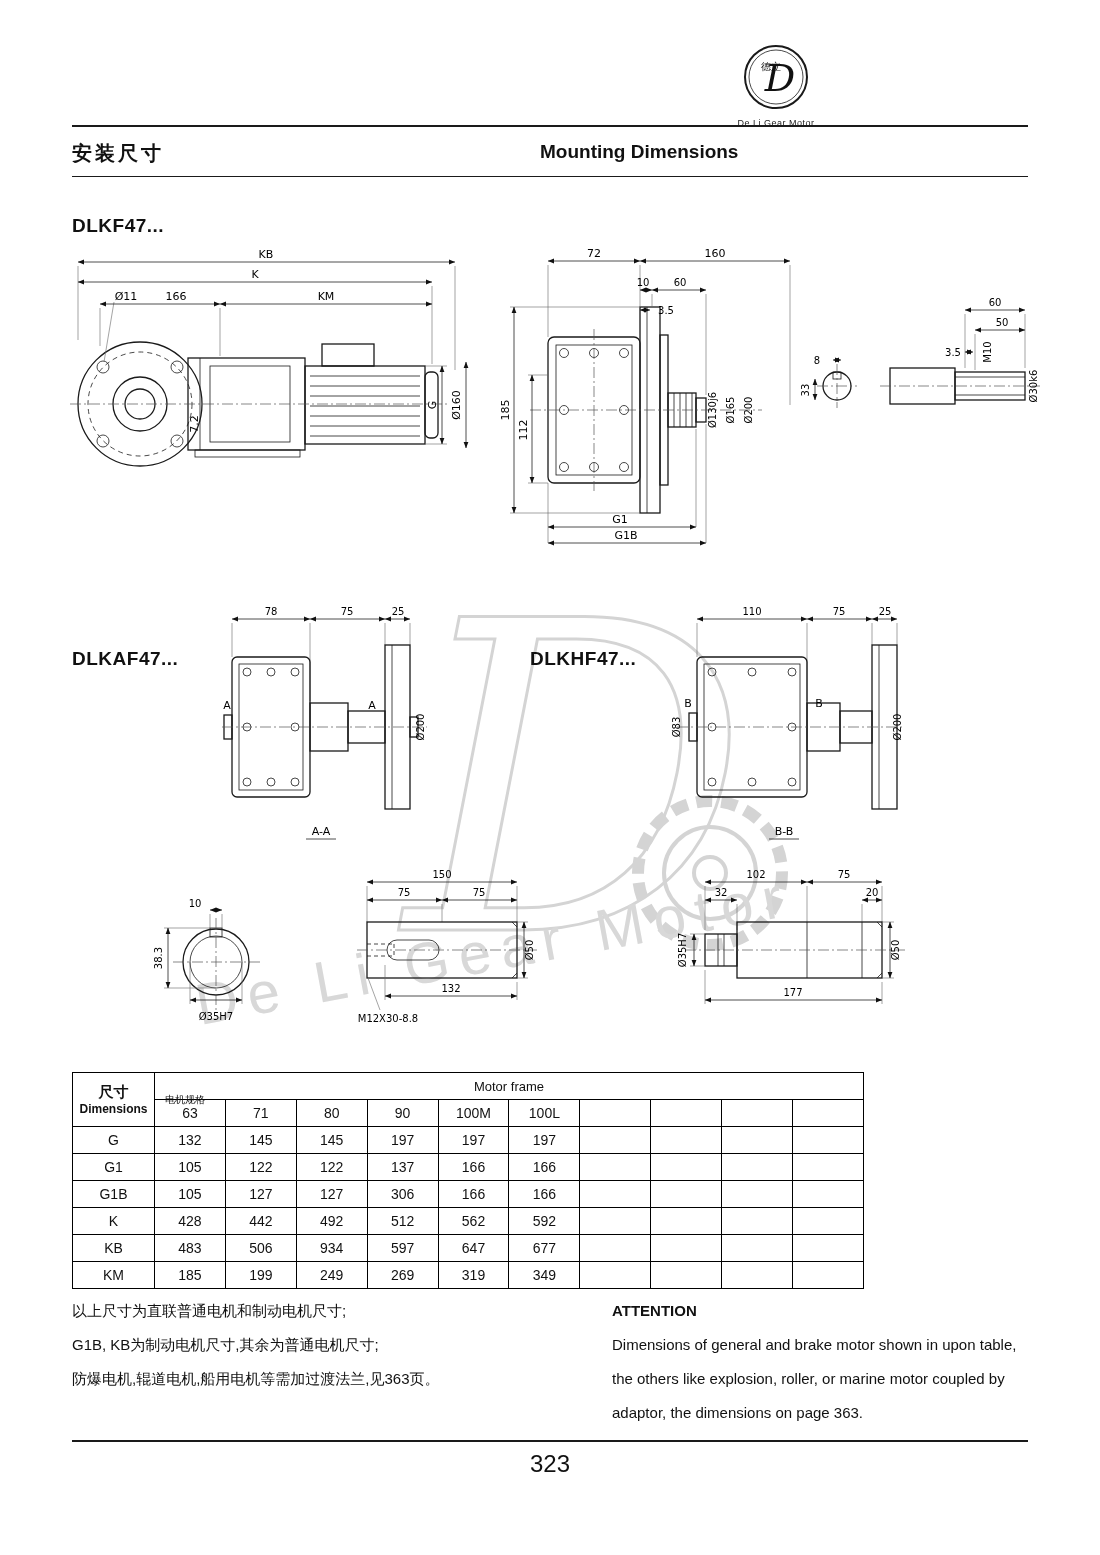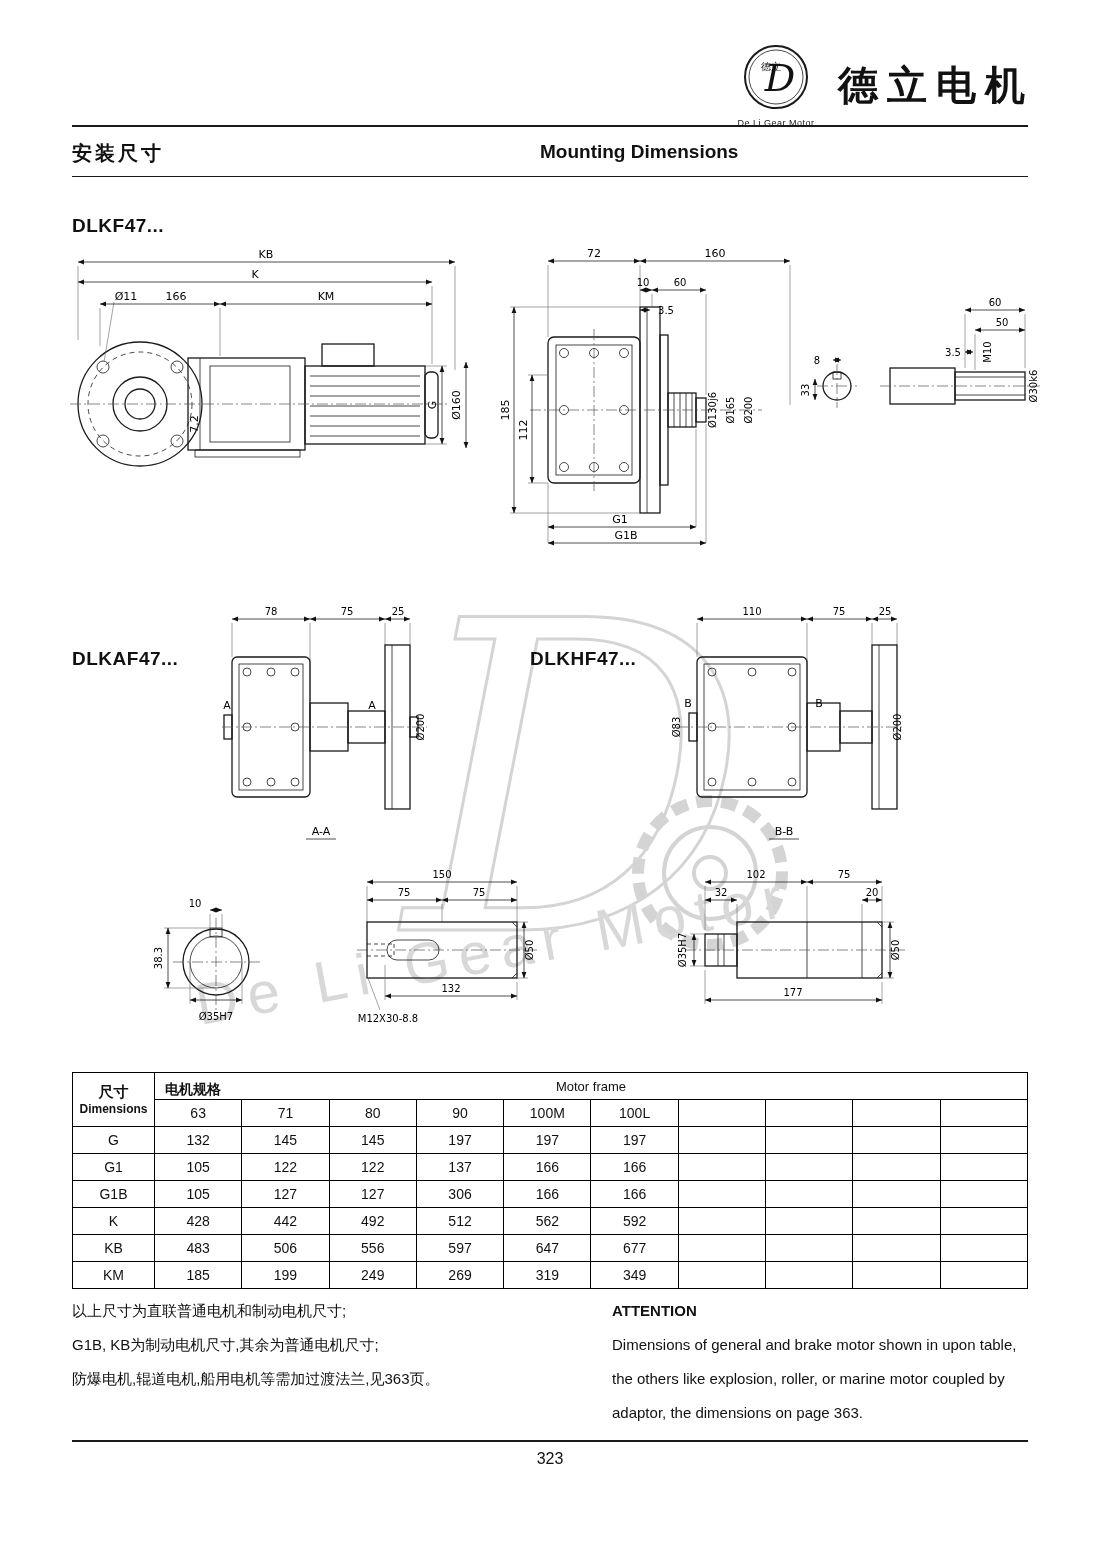--- a/index.html
+++ b/index.html
@@ -10,30 +10,30 @@
   .rule{position:absolute;background:#1a1a1a}
   .model{position:absolute;font-size:19px;font-weight:bold;letter-spacing:.5px}
   svg.draw{position:absolute;overflow:visible}
   .o{fill:none;stroke:#1a1a1a;stroke-width:1.3}
   .t{fill:none;stroke:#1a1a1a;stroke-width:.8}
   .d{stroke:#222;stroke-width:.8;fill:none}
   .e{stroke:#666;stroke-width:.6;fill:none}
   .c{stroke:#555;stroke-width:.7;fill:none;stroke-dasharray:11 3 2 3}
   text.lb{font:11px "DejaVu Sans",sans-serif;fill:#000;text-anchor:middle}
   text.lbs{font:10px "DejaVu Sans",sans-serif;fill:#000;text-anchor:middle}
-  #dimtable{position:absolute;left:72px;top:1072px;width:956px;border-collapse:collapse;table-layout:fixed}
+  #dimtable{position:absolute;left:72px;top:1072px;width:792px;border-collapse:collapse;table-layout:fixed}
   #dimtable td{border:1px solid #000;height:27px;text-align:center;font-size:14px;padding:0 2px;background:transparent}
   #dimtable td.hd{font-weight:normal}
   #dimtable .dimcell div:first-child{font-size:15px;font-weight:bold}
   #dimtable .dimcell div:last-child{font-size:12px;font-weight:bold}
   #dimtable td.mh{position:relative;font-size:13px}
-  #dimtable td.mh .cn{position:absolute;left:10px;top:8px;font-size:14px;font-weight:bold}
+  #dimtable td.mh .cn{position:absolute;left:10px;top:20px;font-size:10px;font-weight:normal}
   .notes{position:absolute;font-size:15px;line-height:34px;white-space:nowrap}
   .notes .ttl{font-weight:bold}
-  #pagenum{position:absolute;left:0;top:1450px;width:1100px;text-align:center;font-size:16px}
+  #pagenum{position:absolute;left:0;top:1450px;width:1100px;text-align:center;font-size:24px}
   .title-cn{position:absolute;left:72px;top:140px;font-size:20px;font-weight:bold;letter-spacing:3px}
   .title-en{position:absolute;left:540px;top:141px;width:300px;font-size:19px;font-weight:bold}
   #brand{position:absolute;left:838px;top:58px;font-size:40px;font-weight:bold;letter-spacing:9px;white-space:nowrap}
   #logo{position:absolute;left:735px;top:44px;width:82px;text-align:center}
   #logo .cap{font-size:9px;letter-spacing:.5px;color:#222}
 </style>
 </head>
 <body>
 
 <div id="page">
@@ -48,21 +48,20 @@
 
   <div id="logo">
     <svg width="72" height="70" viewBox="0 0 72 70">
       <circle cx="36" cy="33" r="31" class="t" style="stroke-width:2"></circle>
       <circle cx="36" cy="33" r="27" class="t"></circle>
       <text x="40" y="47" text-anchor="middle" font-size="38" font-style="italic" font-family="&quot;DejaVu Serif&quot;,serif" fill="#111">D</text>
       <text x="21" y="26" font-size="10" fill="#111">德立</text>
     </svg>
     <div class="cap">De Li Gear Motor</div>
   </div>
-  <div id="brand">德立电机</div>
 
   <div class="rule" style="left:72px;top:125px;width:956px;height:2px"></div>
   <div class="title-cn">安装尺寸</div>
   <div class="title-en">Mounting Dimensions</div>
   <div class="rule" style="left:72px;top:176px;width:956px;height:1px"></div>
 
   <div class="model" style="left:72px;top:215px">DLKF47...</div>
   <div class="model" style="left:72px;top:648px">DLKAF47...</div>
   <div class="model" style="left:530px;top:648px">DLKHF47...</div>
 
@@ -485,21 +484,21 @@
       <td>592</td>
       <td></td>
           <td></td>
       <td></td>
           <td></td>
     </tr>
     <tr>
       <td class="hd">KB</td>
       <td>483</td>
       <td>506</td>
-      <td>556</td>
+      <td>934</td>
       <td>597</td>
       <td>647</td>
       <td>677</td>
       <td></td>
           <td></td>
       <td></td>
           <td></td>
     </tr>
     <tr>
       <td class="hd">KM</td>

